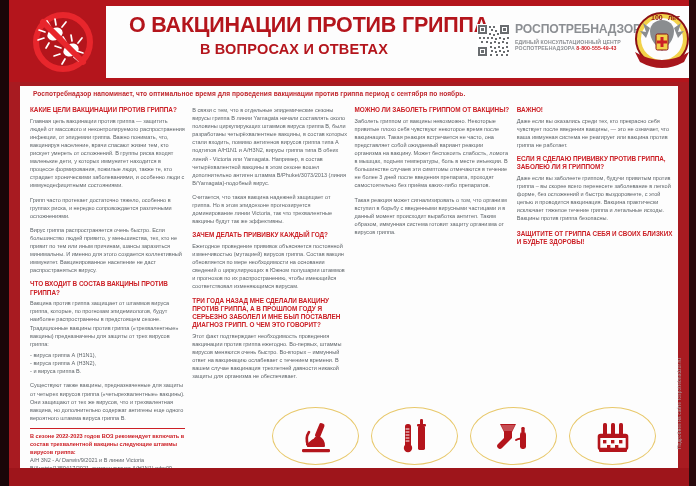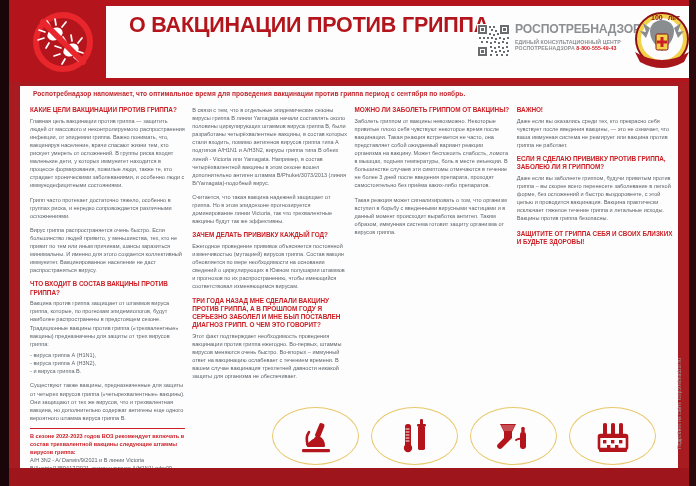--- a/index.html
+++ b/index.html
@@ -79,20 +79,21 @@
         <g stroke="#ffffff" stroke-width="1.7" stroke-linecap="round">
           <path d="M20 15 L17 10 M26 14 L25 8 M32 16 L36 11 M15 21 L9 19 M14 27 L8 29 M19 32 L16 37"></path>
           <path d="M36 31 L33 26 M42 30 L41 24 M48 32 L52 27 M31 37 L25 35 M30 43 L24 45 M35 48 L32 53 M44 46 L49 50 M47 40 L53 42"></path>
         </g>
         <line x1="13" y1="11" x2="53" y2="51" stroke="#e8262c" stroke-width="6" stroke-linecap="round"></line>
       </svg>
     </div>
 
     <div class="title-block">
       <div class="title-main">О ВАКЦИНАЦИИ ПРОТИВ ГРИППА</div>
+      <div class="title-sub">В ВОПРОСАХ И ОТВЕТАХ</div>
     </div>
 
     <div class="qr">
       <svg width="33" height="33" viewBox="0 0 33 33">
         <rect width="33" height="33" fill="#fff"></rect>
         <g fill="#6a6d70">
           <rect x="1" y="1" width="9" height="9"></rect>
             <rect x="23" y="1" width="9" height="9"></rect>
           <rect x="1" y="23" width="9" height="9"></rect>
         </g>

